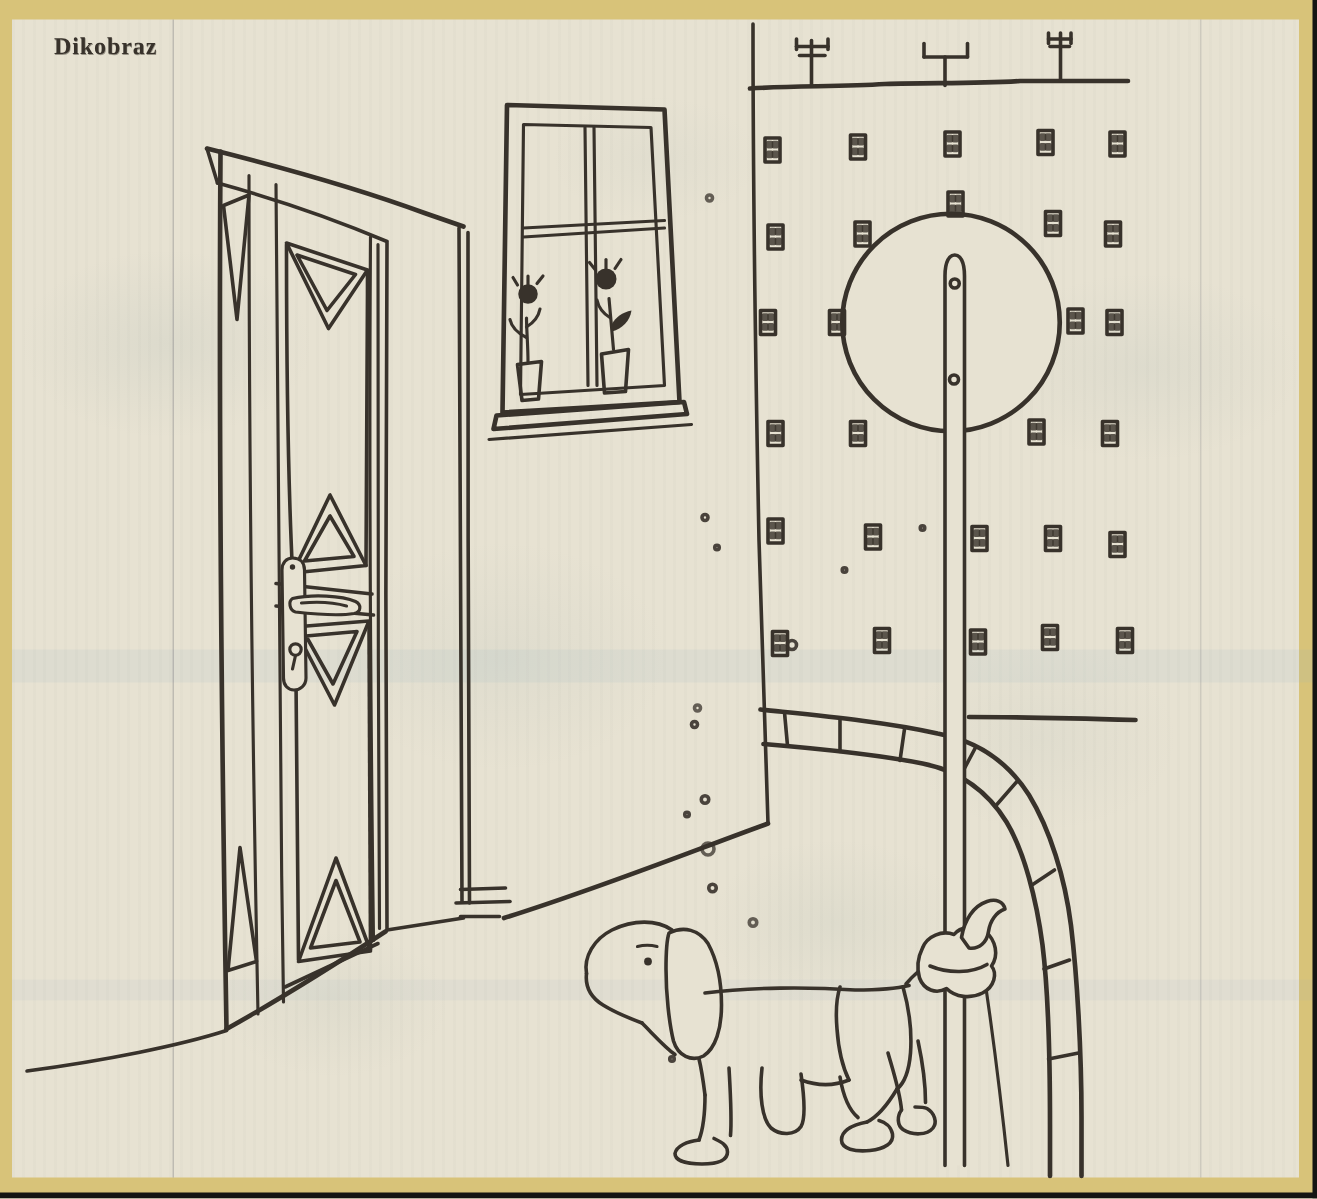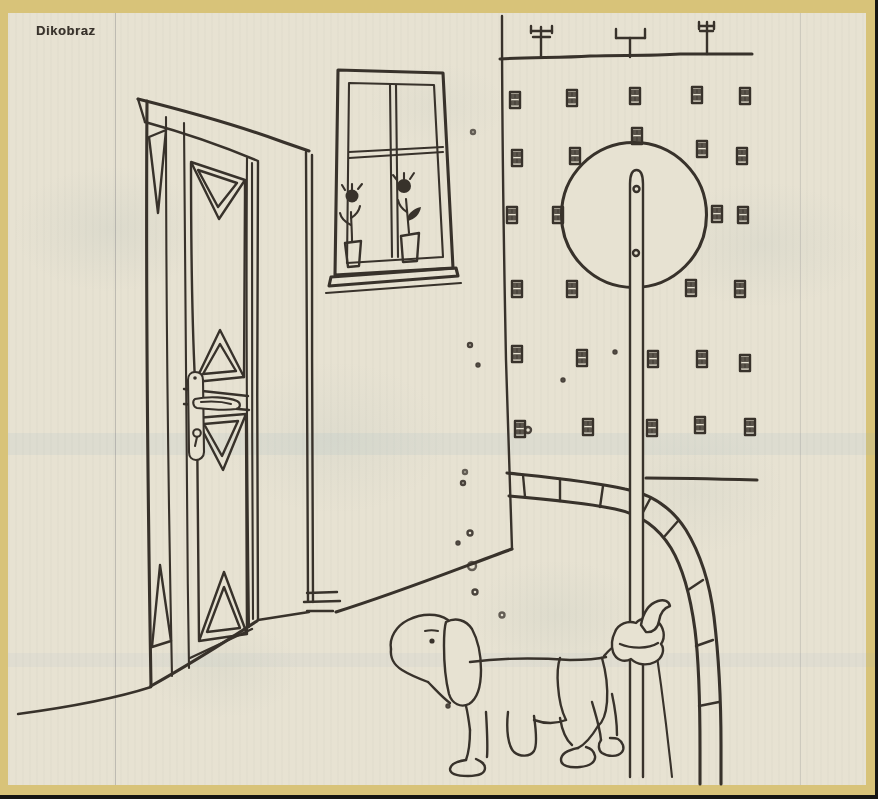--- a/index.html
+++ b/index.html
@@ -21,21 +21,21 @@
   .band{position:absolute;left:0;width:878px;pointer-events:none;}
   .band1{top:420px;height:22px;background:rgba(150,178,195,.12);}
   .band2{top:640px;height:14px;background:rgba(150,178,195,.09);}
   .col-rule{position:absolute;top:13px;height:772px;width:1px;pointer-events:none;}
   .rule1{left:115px;background:rgba(95,95,105,.30);}
   .rule2{left:800px;background:rgba(95,95,105,.16);}
   .edge-right{position:absolute;right:0;top:0;width:3px;height:799px;background:var(--edge_black,#151513);}
   .edge-bottom{position:absolute;left:0;bottom:0;width:878px;height:4px;background:var(--edge_black,#151513);}
   .caption{
     position:absolute;left:36px;top:23px;
-    font-family:Liberation Sans, sans-serif;font-weight:bold;font-size:13px;
+    font-family:Liberation Serif, serif;font-weight:bold;font-size:16px;
     letter-spacing:.6px;color:var(--ink,#38322b);
     text-shadow:.4px .4px 0 rgba(56,50,43,.45);
   }
   svg#art{position:absolute;left:0;top:0;}
   #art path, #art line, #art circle, #art rect{
     fill:none;stroke:var(--ink,#38322b);stroke-width:2.4;
     stroke-linecap:round;stroke-linejoin:round;
   }
   #art .fill-ink{fill:var(--ink,#38322b);stroke:none;}
   #art .fill-paper{fill:var(--paper,#e7e2d2);}

